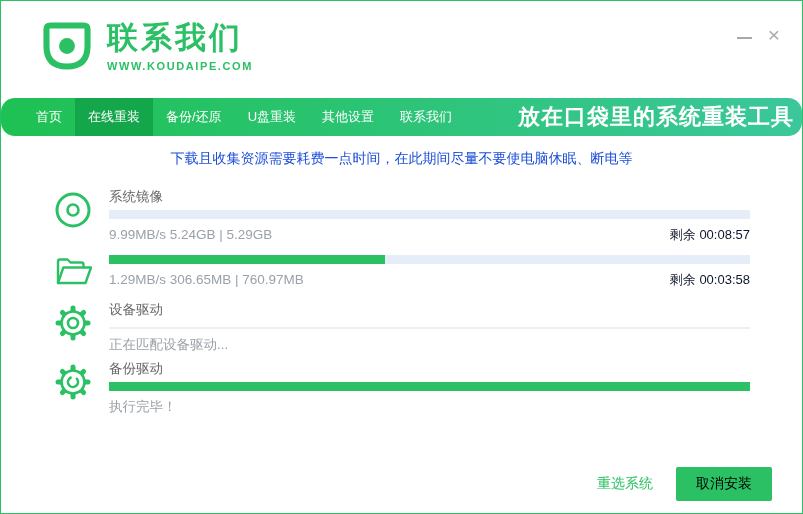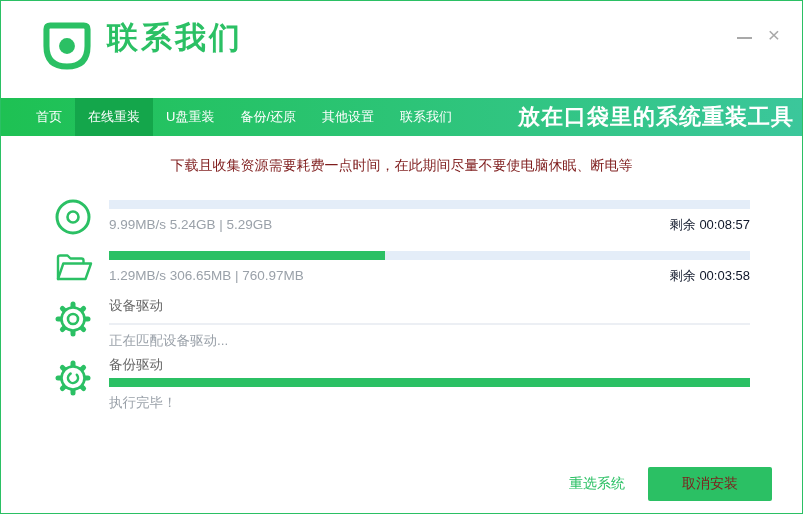--- a/index.html
+++ b/index.html
@@ -19,36 +19,37 @@
   .app-url { margin-top: 5px; font-size: 11px; font-weight: bold; color: #2BC064; letter-spacing: 1.6px; }
   .win-controls { position: absolute; top: 26px; right: 22px; display: flex; align-items: center; gap: 16px; }
   .min-btn { width: 15px; height: 15px; position: relative; cursor: pointer; }
   .min-btn::after { content:""; position: absolute; left: 0; right: 0; top: 10px; height: 2px; background: #a9a9a9; }
   .close-btn { color: #a9a9a9; font-size: 21px; line-height: 15px; cursor: pointer; }
 
   
   .nav {
     display: flex; align-items: flex-end; height: 38px;
     background: linear-gradient(to right, #1EC153, #3BC79B);
+    border-radius: 14px;
   }
   .nav-tab {
     color: #fff; font-size: 13px; line-height: 38px; padding: 0 13px;
     cursor: pointer; white-space: nowrap;
   }
   .nav-tab:first-child { margin-left: 22px; }
   .nav-tab.active { background: #14A64B; }
   .nav-tagline {
     margin-left: auto; margin-right: 8px; align-self: center;
     color: #fff; font-size: 22px; font-weight: bold; letter-spacing: 1px; white-space: nowrap;
   }
 
   
   .notice {
-    margin-top: 19px; margin-bottom: 20px; text-align: center;
-    color: #7f1d1d; font-size: 14px; line-height: 20px;
+    margin-top: 12px; margin-bottom: 20px; text-align: center;
+    color: #1d4ed8; font-size: 14px; line-height: 20px;
   }
 
   
   .tasks { padding: 0 52px 0 50px; }
   .task { display: flex; align-items: flex-start; margin-bottom: 7px; }
   .task-icon { width: 44px; height: 44px; flex: 0 0 44px; margin-right: 14px; margin-top: 0px; }
   .task-icon svg { width: 44px; height: 44px; display: block; }
   .task-body { flex: 1; min-width: 0; }
   .task-label { font-size: 13.5px; color: #666; line-height: 17px; }
   .bar { margin-top: 5px; height: 9px; background: #E4EDF8; position: relative; overflow: hidden; }
@@ -58,67 +59,69 @@
   .task-detail { font-size: 13.5px; color: #9AA1A9; }
   .task-remaining { font-size: 13px; color: #0f172a; }
 
   
   .footer { position: absolute; right: 30px; bottom: 12px; display: flex; align-items: center; }
   .reselect-btn {
     color: #2BC064; font-size: 14px; margin-right: 23px; cursor: pointer; background: none; border: none;
     font-family: inherit;
   }
   .cancel-btn {
-    width: 124px; height: 34px; background: #2BC064; color: #7f1d1d; border: none;
+    width: 96px; height: 34px; background: #2BC064; color: #000000; border: none;
     font-size: 14px; cursor: pointer; border-radius: 2px; font-family: inherit;
   }
 </style>
 </head>
 <body>
 
 <div class="window">
 
   <div class="header">
     <div class="logo-wrap">
       <svg viewBox="0 0 60 60">
         <path d="M12,8 H48 Q52,8 52,12 V30 Q52,52 30,52 Q8,52 8,30 V12 Q8,8 12,8 Z" fill="#ffffff" stroke="#2BC064" stroke-width="6.5" stroke-linejoin="round"></path>
         <circle cx="30" cy="30" r="8.5" fill="#2BC064"></circle>
       </svg>
     </div>
     <div class="brand">
       <div class="app-title">联系我们</div>
+      <div class="app-url">WWW.KOUDAIPE.COM</div>
     </div>
     <div class="win-controls">
       <div class="min-btn"></div>
       <div class="close-btn">×</div>
     </div>
   </div>
 
   <div class="nav">
 
     <div class="nav-tab">首页</div>
       <div class="nav-tab active">在线重装</div>
+      <div class="nav-tab">备份/还原</div>
       <div class="nav-tab">U盘重装</div>
-      <div class="nav-tab">备份/还原</div>
       <div class="nav-tab">其他设置</div>
       <div class="nav-tab">联系我们</div>
     <div class="nav-tagline">放在口袋里的系统重装工具</div>
   </div>
 
   <div class="notice">下载且收集资源需要耗费一点时间，在此期间尽量不要使电脑休眠、断电等</div>
 
   <div class="tasks" id="tasks">
       <div class="task">
         <div class="task-icon">
           <svg viewBox="0 0 44 44" fill="none" stroke="#2BC064">
       <circle cx="22" cy="22" r="16" stroke-width="3"></circle>
       <circle cx="22" cy="22" r="5.5" stroke-width="2.6"></circle>
           </svg>
         </div>
         <div class="task-body">
+          <div class="task-label">系统镜像</div>
           <div class="bar">
             <div class="fill" style="width: 0%;"></div>
           </div>
           <div class="task-info">
             <span class="task-detail">9.99MB/s 5.24GB | 5.29GB</span>
             <span class="task-remaining">剩余 00:08:57</span>
           </div>
         </div>
       </div>
       <div class="task">

